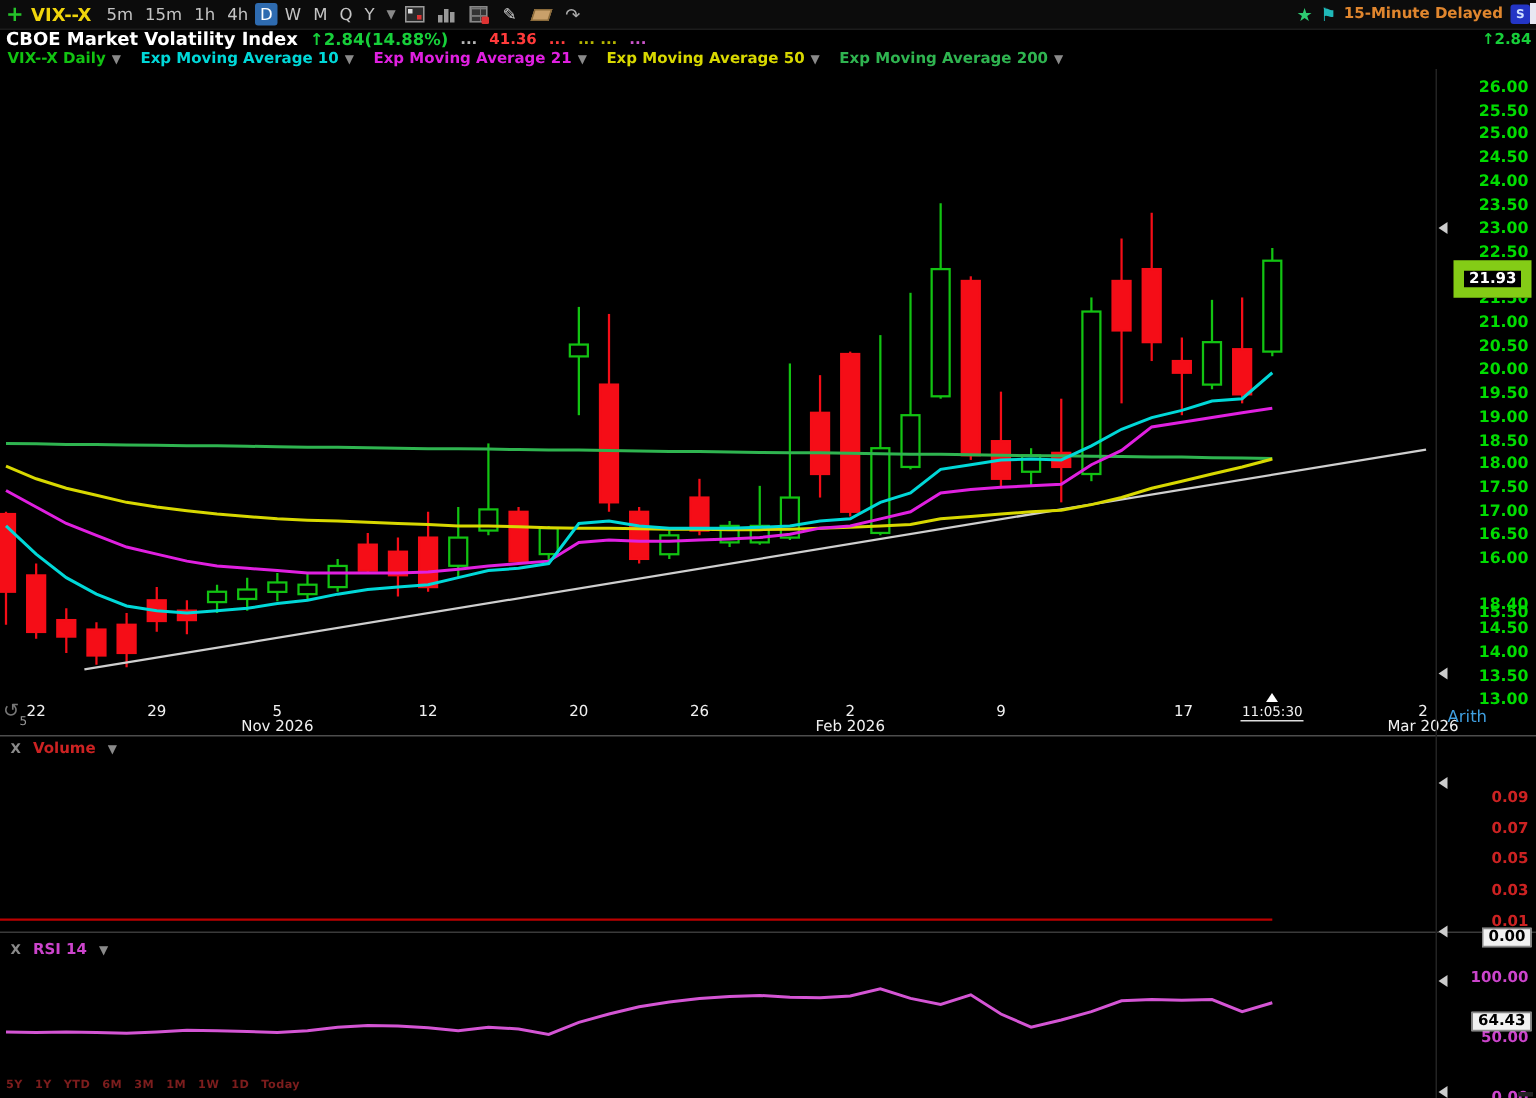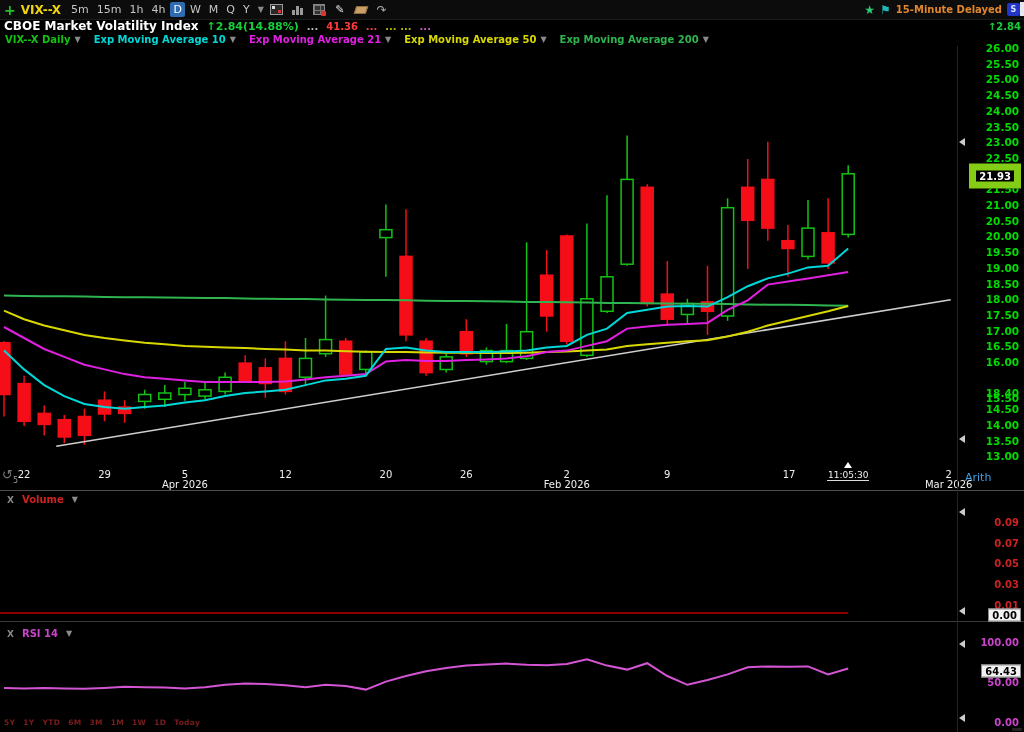--- a/index.html
+++ b/index.html
@@ -44,21 +44,21 @@
 #divider2{position:absolute;left:0;top:621px;width:1024px;height:1px;background:#3a3a3a}
 #axis-sep{position:absolute;left:957px;top:46px;width:1px;height:686px;background:#232323}
 #vol-svg{position:absolute;left:0;top:492px}
 #rsi-svg{position:absolute;left:0;top:622px}
 .pane-header{position:absolute;display:flex;align-items:center;gap:8px;z-index:5}
 #vol-header{left:7px;top:494px}
 #rsi-header{left:7px;top:628px}
 .pane-x{color:#8a8a8a;font-size:9px;font-weight:bold}
 .pane-label{font-size:10px;font-weight:bold}
 
-#right-axis{position:absolute;left:958px;top:2px;width:66px;height:536px}
+#right-axis{position:absolute;left:958px;top:12px;width:66px;height:536px}
 .ytick{position:absolute;right:5px;transform:translateY(-50%);font-weight:bold;font-size:10.5px;white-space:nowrap}
 .ytick.price{color:#00dc00}
 .ytick.vol{color:#cc2222;font-size:10px}
 .ytick.rsi{color:#cc44cc;font-size:10px}
 .curbox{position:absolute;right:3px;transform:translateY(-50%);font-size:10px;font-weight:bold;
   padding:0 3px;white-space:nowrap}
 .curbox.dark{background:#000;border:7px solid #84cc16;color:#fff}
 .curbox.light{background:#f2f2f2;border:1px solid #888;color:#000}
 .larrow{position:absolute;left:1px;width:0;height:0;border-top:4px solid transparent;
   border-bottom:4px solid transparent;border-right:6px solid #ccc;transform:translateY(-50%)}
@@ -267,21 +267,21 @@
       <polyline points="4.0,249.6 24.1,249.9 44.2,250.3 64.3,250.3 84.4,250.6 104.5,250.9 124.6,251.2 144.7,251.2 164.8,251.5 184.9,251.8 205.0,252.1 225.1,252.1 245.2,252.5 265.3,252.8 285.4,253.1 305.5,253.1 325.6,253.4 345.7,253.7 365.8,254.0 385.9,254.0 406.0,254.3 426.1,254.7 446.2,255.0 466.3,255.0 486.4,255.3 506.5,255.6 526.6,255.9 546.7,255.9 566.8,256.2 586.9,256.5 607.0,256.9 627.1,256.9 647.2,257.2 667.3,257.5 687.4,257.8 707.5,257.8 727.6,258.1 747.7,258.4 767.8,258.7 787.9,258.7 808.0,259.1 828.1,259.4 848.2,259.7" fill="none" stroke="#2fb450" stroke-width="2"></polyline>
       <polyline points="4.0,264.7 24.1,273.2 44.2,279.5 64.3,284.2 84.4,288.9 104.5,292.0 124.6,294.5 144.7,296.7 164.8,298.3 184.9,299.9 205.0,300.8 225.1,301.4 245.2,302.1 265.3,303.0 285.4,303.6 305.5,304.6 325.6,304.6 345.7,305.2 365.8,305.8 385.9,306.1 406.0,306.1 426.1,306.5 446.2,306.8 466.3,306.8 486.4,307.1 506.5,307.1 526.6,306.8 546.7,306.1 566.8,305.5 586.9,304.6 607.0,303.6 627.1,299.9 647.2,298.3 667.3,296.7 687.4,295.2 707.5,294.2 727.6,290.4 747.7,285.7 767.8,279.5 787.9,274.8 808.0,270.0 828.1,265.3 848.2,260.0" fill="none" stroke="#d8d800" stroke-width="2"></polyline>
       <polyline points="4.0,281.0 24.1,292.0 44.2,303.0 64.3,310.9 84.4,318.7 104.5,323.4 124.6,328.1 144.7,331.3 164.8,332.8 184.9,334.4 205.0,336.0 225.1,336.0 245.2,336.0 265.3,336.0 285.4,335.4 305.5,333.5 325.6,331.3 345.7,329.7 365.8,328.1 385.9,315.6 406.0,314.0 426.1,314.9 446.2,314.9 466.3,314.0 486.4,313.4 506.5,312.4 526.6,310.2 546.7,306.1 566.8,304.6 586.9,299.9 607.0,295.2 627.1,282.6 647.2,280.4 667.3,278.8 687.4,277.9 707.5,276.9 727.6,263.8 747.7,254.3 767.8,238.6 787.9,235.5 808.0,232.4 828.1,229.2 848.2,226.1" fill="none" stroke="#e020e0" stroke-width="2"></polyline>
       <polyline points="4.0,304.6 24.1,323.4 44.2,339.1 64.3,350.1 84.4,358.0 104.5,361.1 124.6,362.7 144.7,361.1 164.8,359.5 184.9,356.4 205.0,354.2 225.1,350.1 245.2,347.0 265.3,345.4 285.4,343.8 305.5,339.1 325.6,334.4 345.7,332.8 365.8,329.7 385.9,303.0 406.0,301.4 426.1,304.6 446.2,306.1 466.3,306.1 486.4,306.1 506.5,305.5 526.6,304.6 546.7,301.4 566.8,299.9 586.9,288.9 607.0,282.6 627.1,266.9 647.2,263.8 667.3,260.6 687.4,260.0 707.5,260.6 727.6,251.2 747.7,240.2 767.8,232.4 787.9,227.6 808.0,221.4 828.1,219.8 848.2,202.5" fill="none" stroke="#00d8d8" stroke-width="2"></polyline>
     </svg>
 
   <div id="xaxis">
       <div class="xtick" style="left: -10.9px; top: 4px;">22</div>
       <div class="xtick" style="left: 69.5px; top: 4px;">29</div>
       <div class="xtick" style="left: 149.9px; top: 4px;">5</div>
-      <div class="xsub" style="left: 144.9px; top: 14px;">Apr 2026</div>
+      <div class="xsub" style="left: 144.9px; top: 14px;">Nov 2026</div>
       <div class="xtick" style="left: 250.4px; top: 4px;">12</div>
       <div class="xtick" style="left: 350.9px; top: 4px;">20</div>
       <div class="xtick" style="left: 431.3px; top: 4px;">26</div>
       <div class="xtick" style="left: 531.8px; top: 4px;">2</div>
       <div class="xsub" style="left: 526.8px; top: 14px;">Feb 2026</div>
       <div class="xtick" style="left: 632.3px; top: 4px;">9</div>
       <div class="xtick" style="left: 754px; top: 4px;">17</div>
       <div class="xtick" style="left: 813.2px; top: 4px;"><span class="xtime">11:05:30</span></div>
       <div class="upmark" style="left: 844.2px; top: -3px;"></div>
       <div class="xtick" style="left: 913.7px; top: 4px;">2</div>

